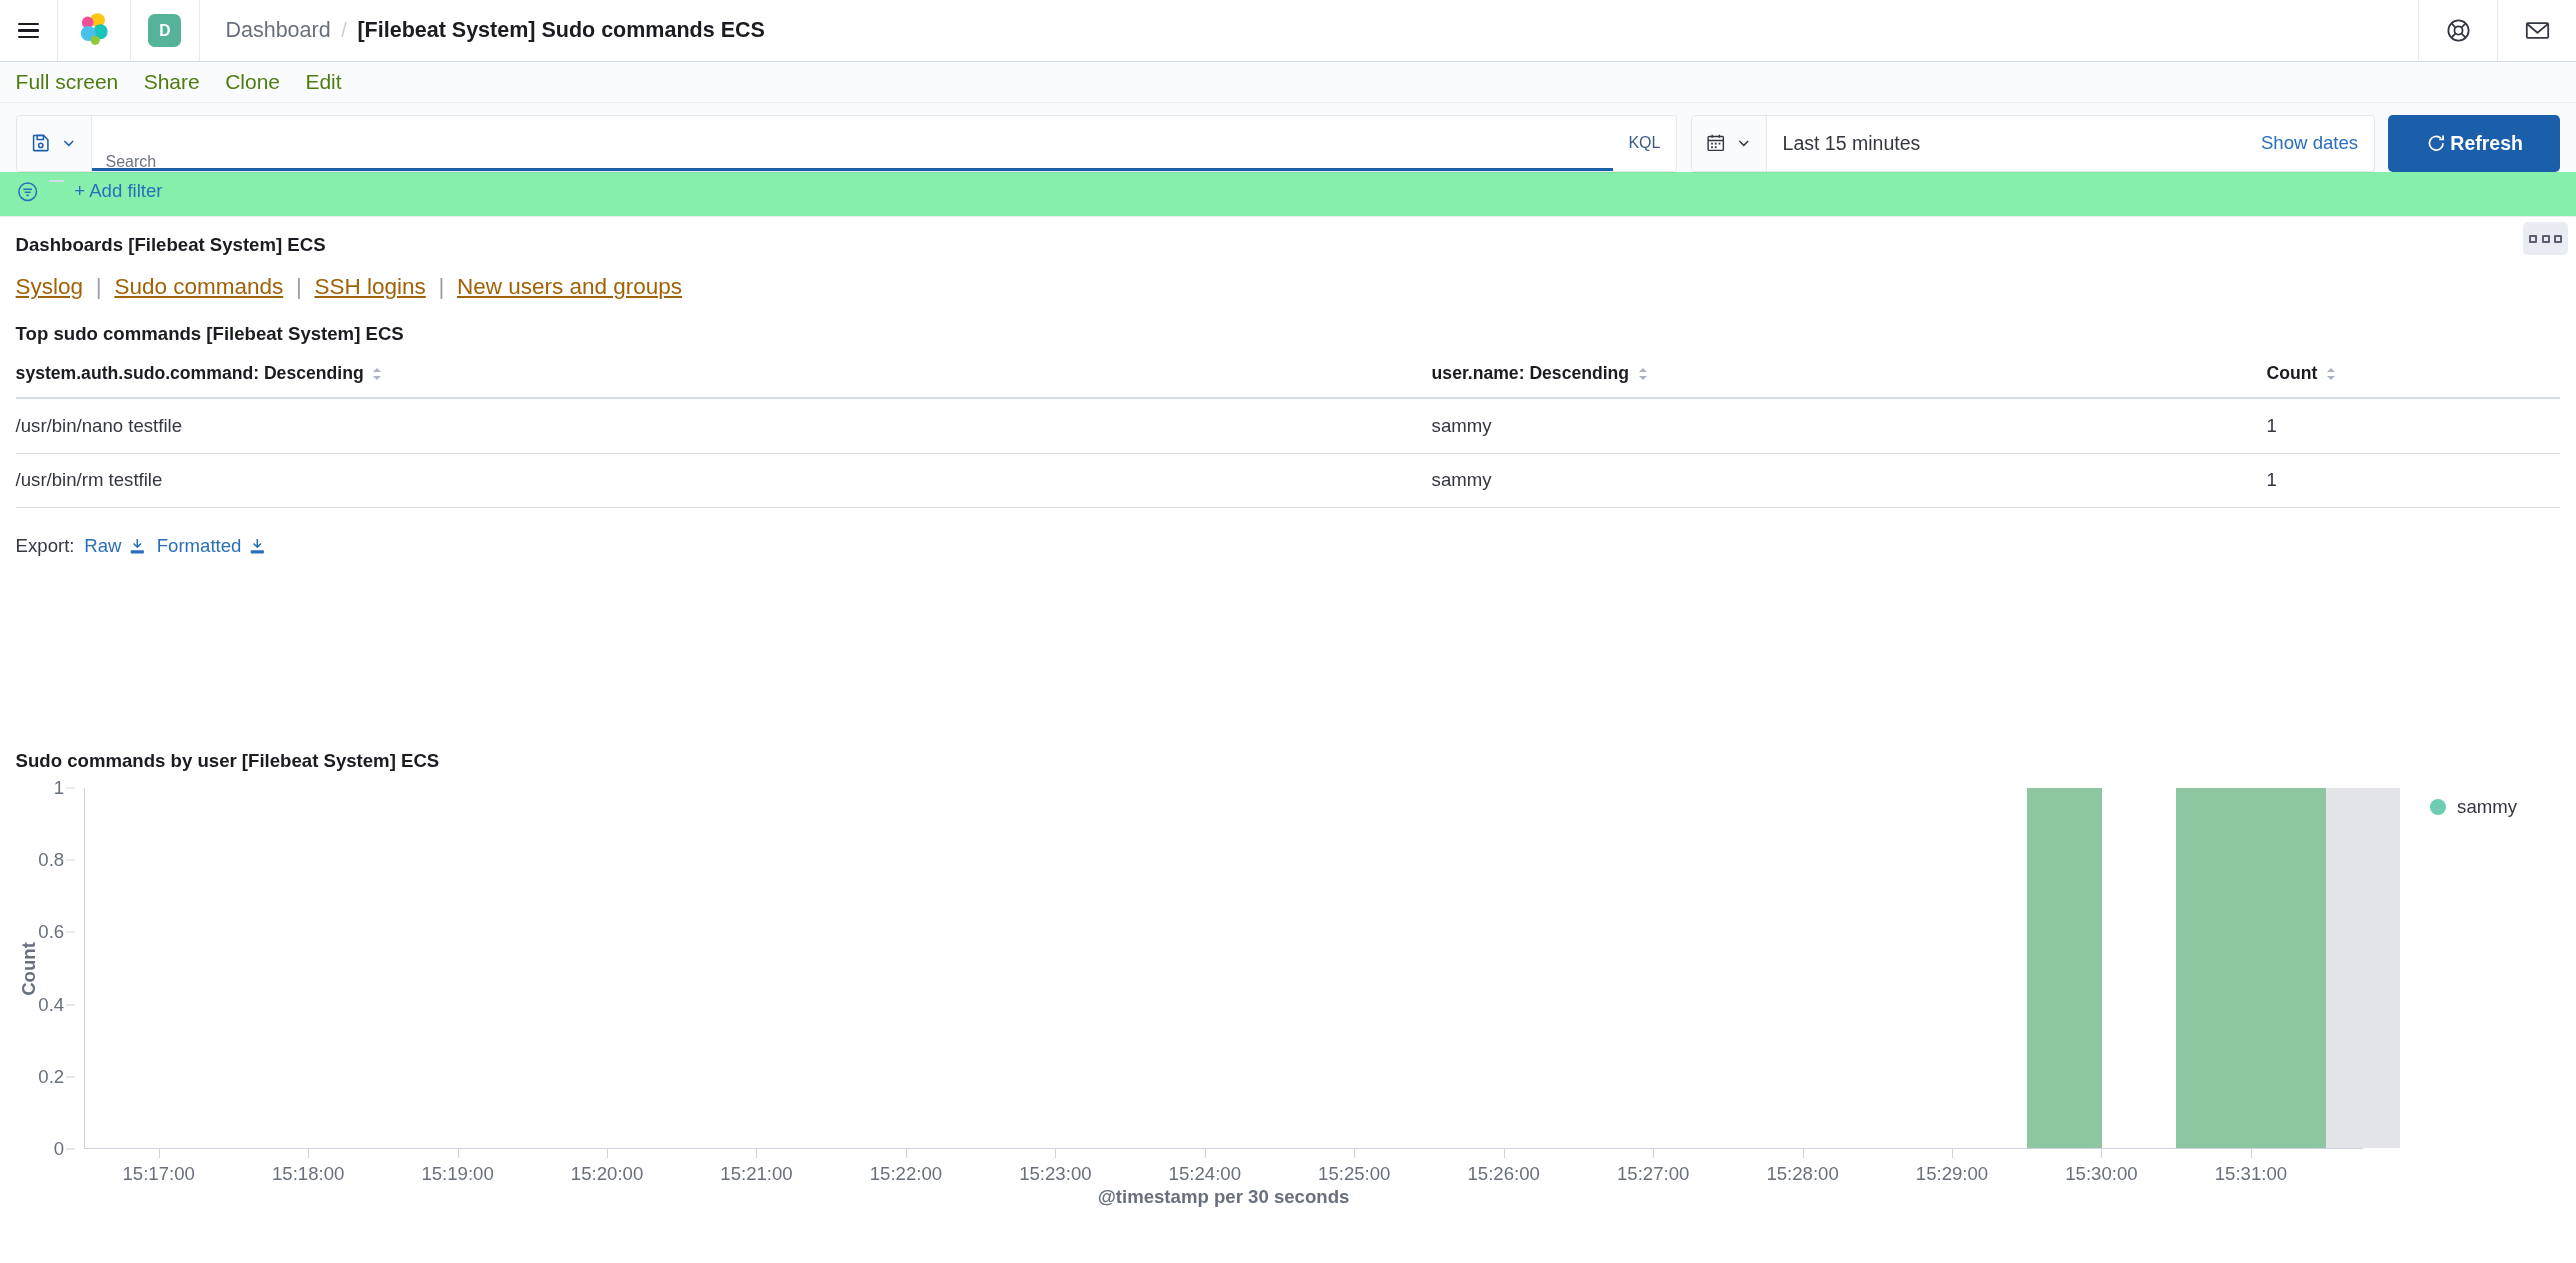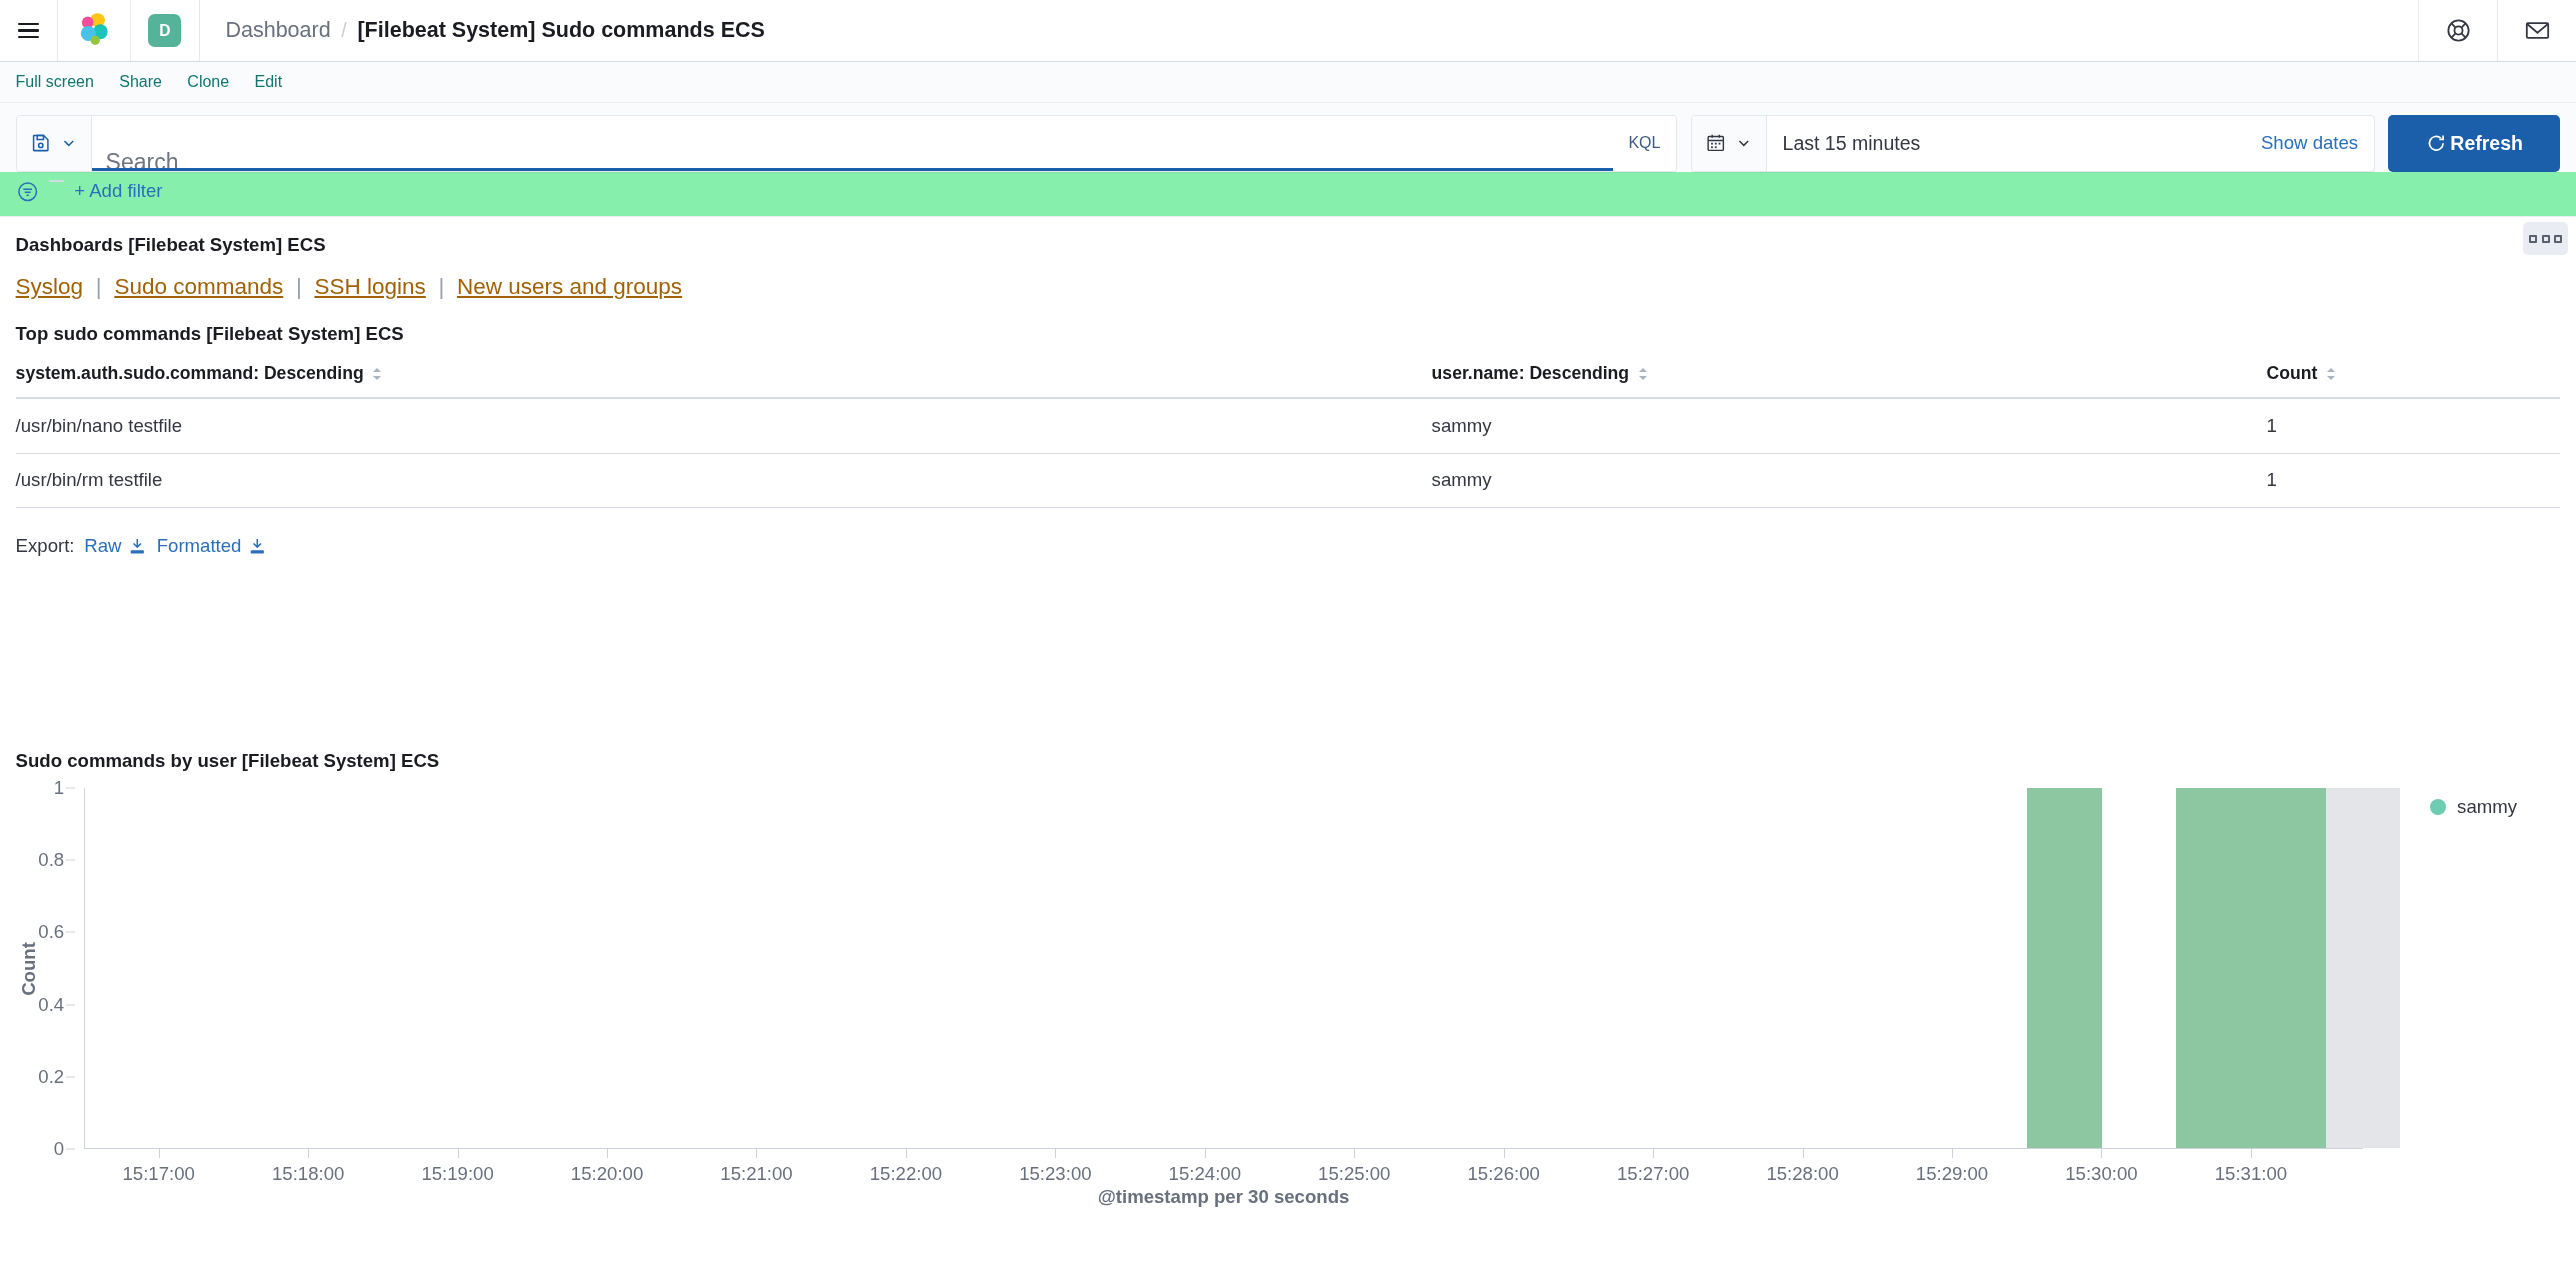--- a/index.html
+++ b/index.html
@@ -56,21 +56,21 @@
 
   
   .actionbar {
     height: 41px;
     display: flex; align-items: center;
     gap: 25.4px; padding: 0 15.6px;
     background: #fafbfd;
     border-bottom: 1px solid #eaedf2;
   }
   .actionbar a {
-    color: #0f766e; font-size: 16px; text-decoration: none; cursor: pointer;
+    color: #4d7c0f; font-size: 21px; text-decoration: none; cursor: pointer;
   }
 
   
   .querybar {
     padding: 11.7px 15.6px 0 15.6px;
     background: #fafbfd;
     display: flex; align-items: flex-start; gap: 13.7px;
   }
   .query-input-wrap {
     flex: 1;
@@ -95,21 +95,21 @@
     display: flex; align-items: center;
     background: #fff;
     padding: 0 13.7px;
   }
   .q-field::after {
     content: ""; position: absolute; left: 0; right: 0; bottom: 0;
     height: 2.9px; background: #1b5fab;
   }
   .q-field input {
     width: 100%; border: none; outline: none;
-    font-size: 23px; font-family: inherit; color: #343741;
+    font-size: 16px; font-family: inherit; color: #343741;
     background: transparent;
     margin-top: 38px;
   }
   .q-field input::placeholder { color: #6e7581; }
   .q-kql {
     display: flex; align-items: center; padding: 0 15.6px;
     font-size: 16px; color: #3c5b87; font-weight: 400;
     background: #fff; cursor: pointer;
   }
 

